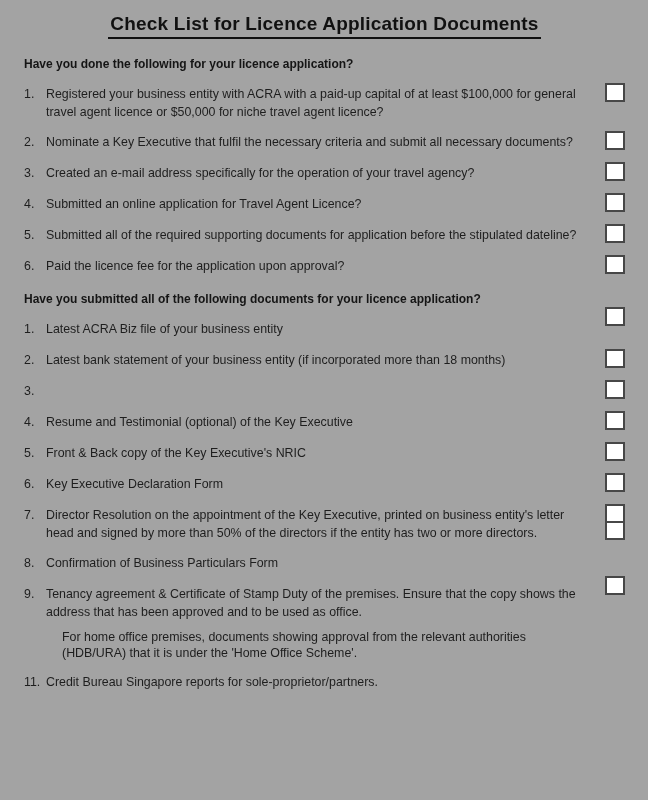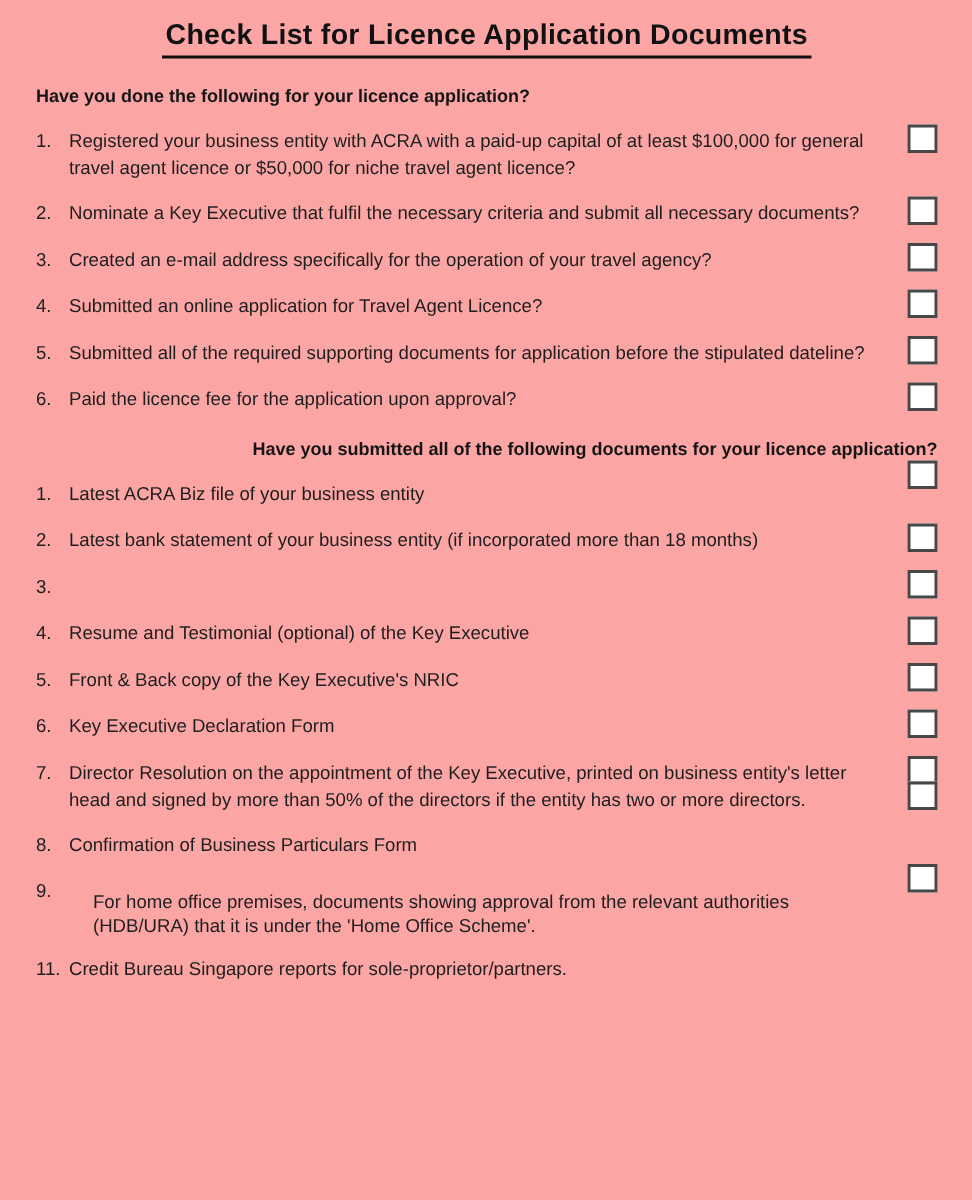--- a/index.html
+++ b/index.html
@@ -12,21 +12,21 @@
     height: 800px;
     overflow: hidden;
     font-family: "Liberation Sans", sans-serif;
     color: #1e1e1e;
   }
   .page {
     box-sizing: border-box;
     width: 648px;
     height: 800px;
     padding: 12px 23px 0 24px;
-    background: #fca5a5;
+    background: #a3a3a3;
   }
   .doc-title-wrap {
     text-align: center;
     margin: 0 0 16px 0;
   }
   .doc-title {
     display: inline-block;
     font-size: 19px;
     font-weight: bold;
     line-height: 24px;
@@ -37,21 +37,20 @@
   }
   .section-heading {
     font-size: 12px;
     font-weight: bold;
     line-height: 18px;
     margin: 0 0 12px 0;
     color: #151515;
   }
   .section-heading.second {
     margin-top: 14px;
-    text-align: right;
   }
   .item {
     display: flex;
     align-items: flex-start;
     margin: 0 0 12px 0;
     font-size: 12.4px;
     line-height: 18px;
   }
   .num {
     flex: 0 0 22px;
@@ -178,20 +177,21 @@
 
   <div class="item">
     <span class="num">8.</span>
     <div class="txt">Confirmation of Business Particulars Form</div>
     <span class="cb up33"></span>
   </div>
 
   <div class="item">
     <span class="num">9.</span>
     <div class="txt">
+      <div>Tenancy agreement &amp; Certificate of Stamp Duty of the premises. Ensure that the copy shows the address that has been approved and to be used as office.</div>
       <div class="note">For home office premises, documents showing approval from the relevant authorities (HDB/URA) that it is under the 'Home Office Scheme'.</div>
     </div>
     <span class="cb up9"></span>
   </div>
 
 
   <div class="item">
     <span class="num">11.</span>
     <div class="txt">Credit Bureau Singapore reports for sole-proprietor/partners.</div>
     <span class="no-cb"></span>

